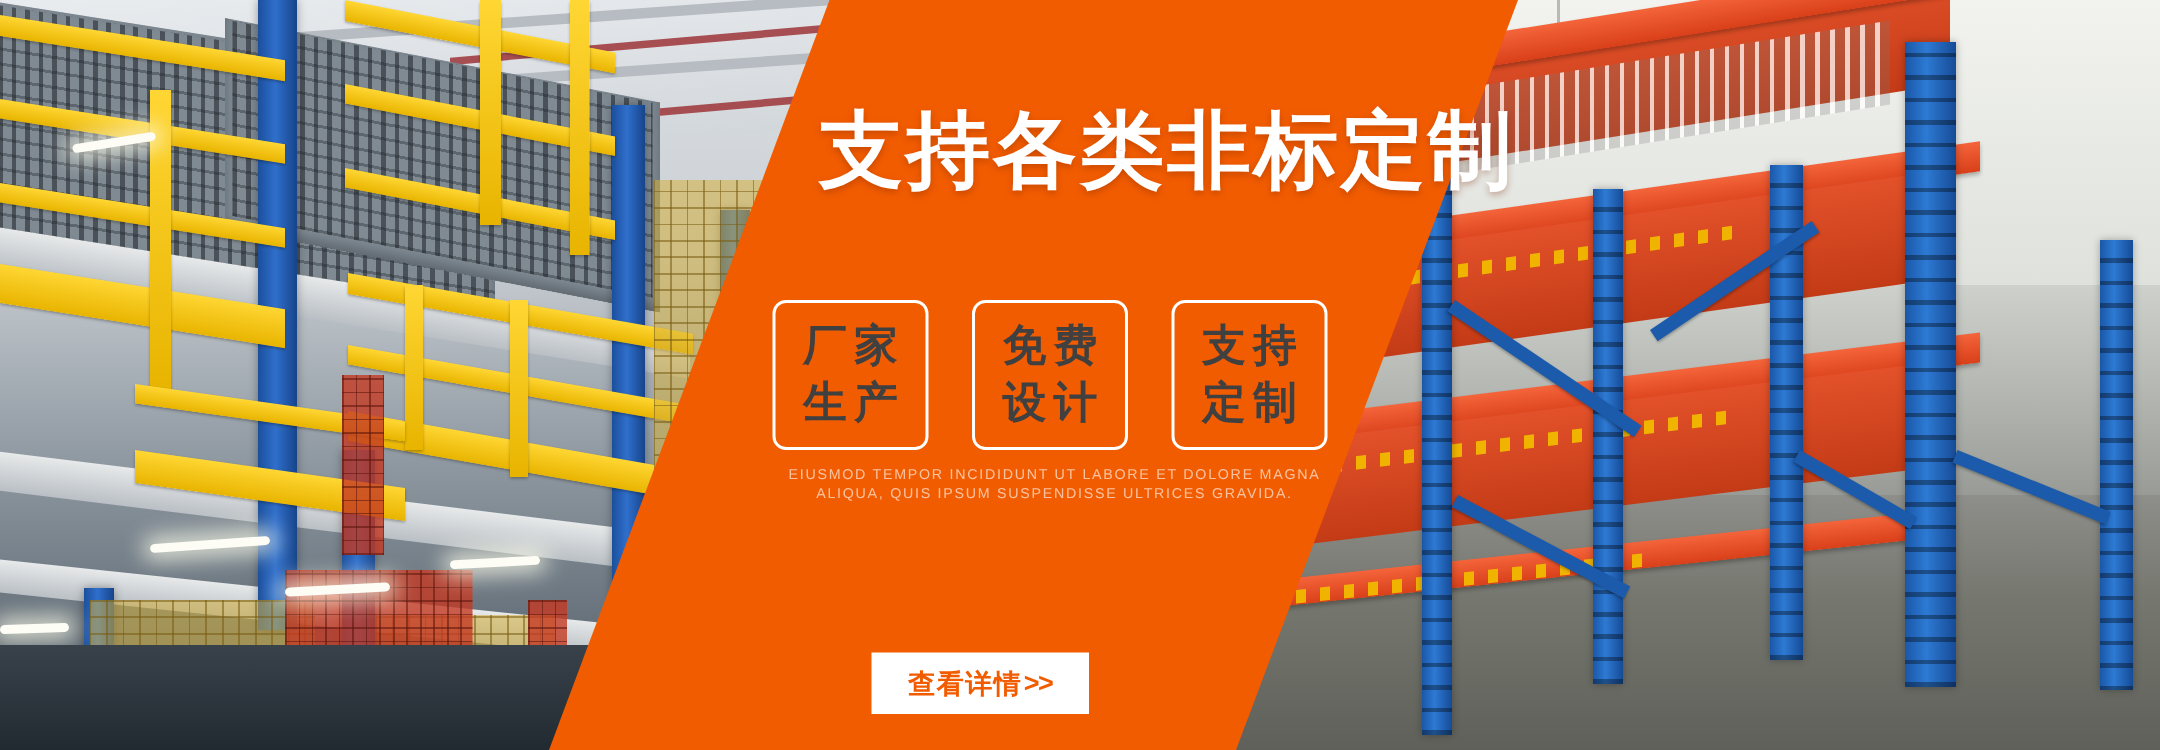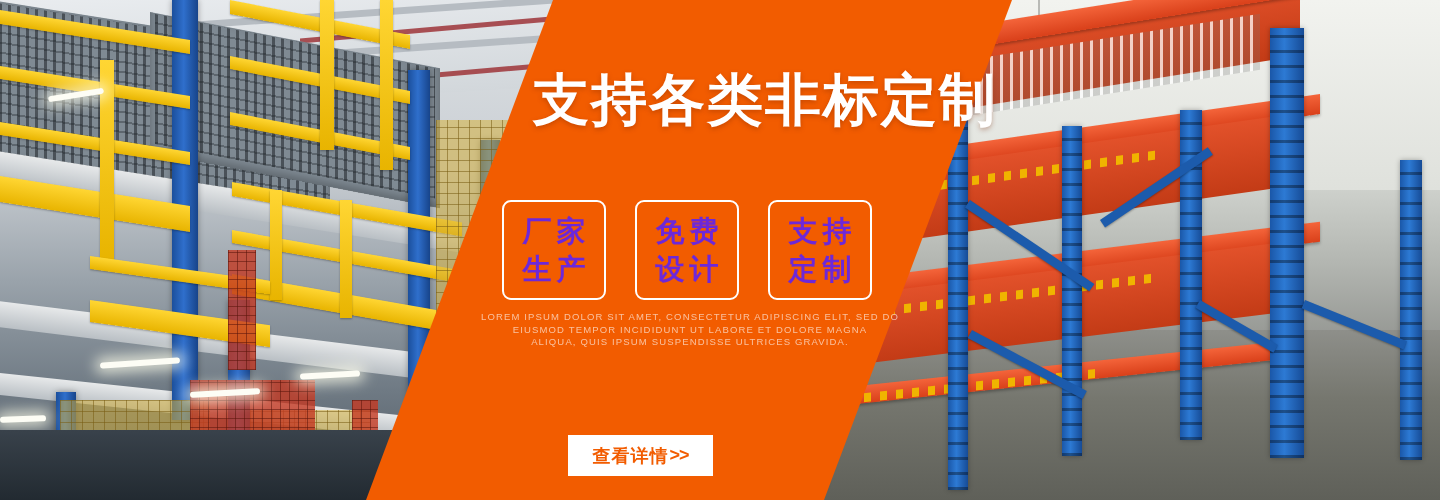--- a/index.html
+++ b/index.html
@@ -147,21 +147,21 @@
   }
 
   
   .orange-panel {
     position: absolute; inset: 0;
     background: #f25c00;
     clip-path: polygon(553px 0, 1012px 0, 824px 500px, 366px 500px);
   }
 
   
-  .content { position: absolute; inset: 0; }
+  .content { position: absolute; inset: 0; margin-left: 13px; }
 
   .title {
     position: absolute; left: 533px; top: 72px;
     font-size: 56px; font-weight: 700; color: #ffffff;
     letter-spacing: 2px; line-height: 1; white-space: nowrap;
     text-shadow: 0 2px 5px rgba(120,38,0,.35);
   }
   .subtitle {
     position: absolute; left: 534px; top: 145px;
     font-size: 25px; font-weight: 400; color: #ffffff;
@@ -170,21 +170,21 @@
 
   .badges {
     position: absolute; left: 502px; top: 200px;
     display: flex; gap: 29px;
   }
   .badge {
     width: 104px; height: 100px;
     border: 2px solid #ffffff; border-radius: 9px;
     display: flex; flex-direction: column;
     align-items: center; justify-content: center;
-    color: #6d28d9; font-size: 29px; font-weight: 700;
+    color: #404040; font-size: 29px; font-weight: 700;
     letter-spacing: 5px; line-height: 1.32;
     box-sizing: border-box;
   }
   .badge span { text-indent: 5px; }
 
   .lorem {
     position: absolute; left: 440px; top: 311px;
     width: 500px; text-align: center;
     color: rgba(255,255,255,.62);
     font-size: 9.5px; letter-spacing: 1.15px; line-height: 1.32;
@@ -325,21 +325,20 @@
         <span>免费</span>
         <span>设计</span>
       </div>
       <div class="badge">
         <span>支持</span>
         <span>定制</span>
       </div>
     </div>
 
     <div class="lorem">
-      <div>LOREM IPSUM DOLOR SIT AMET, CONSECTETUR ADIPISCING ELIT, SED DO</div>
       <div>EIUSMOD TEMPOR INCIDIDUNT UT LABORE ET DOLORE MAGNA</div>
       <div>ALIQUA, QUIS IPSUM SUSPENDISSE ULTRICES GRAVIDA.</div>
     </div>
 
     <div class="cta">
       <span>查看详情</span>
       <span class="arrow">&gt;&gt;</span>
     </div>
 
   </div>

